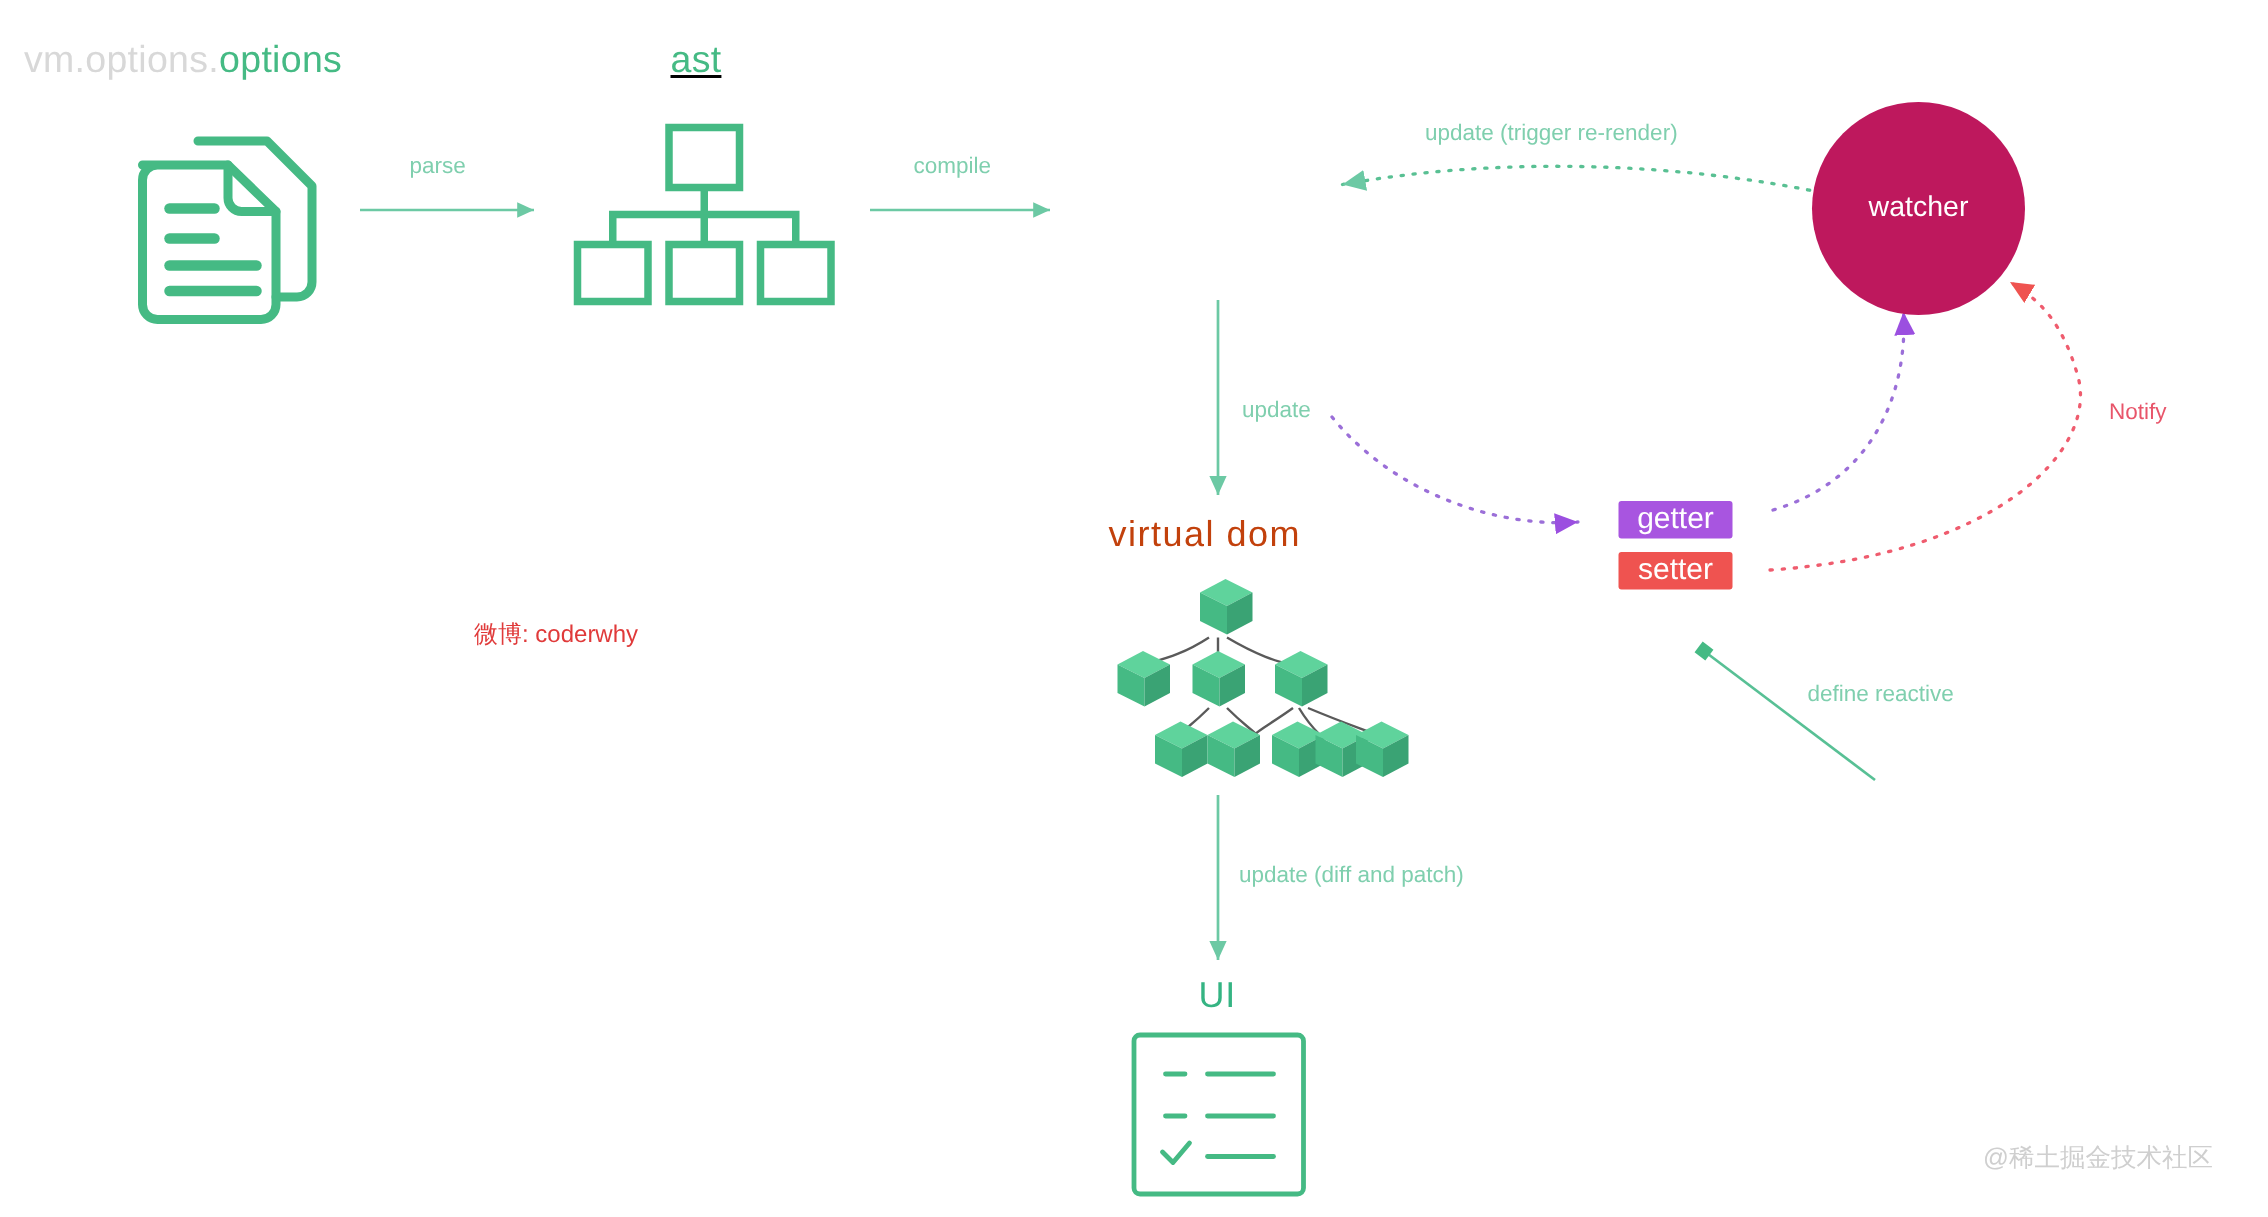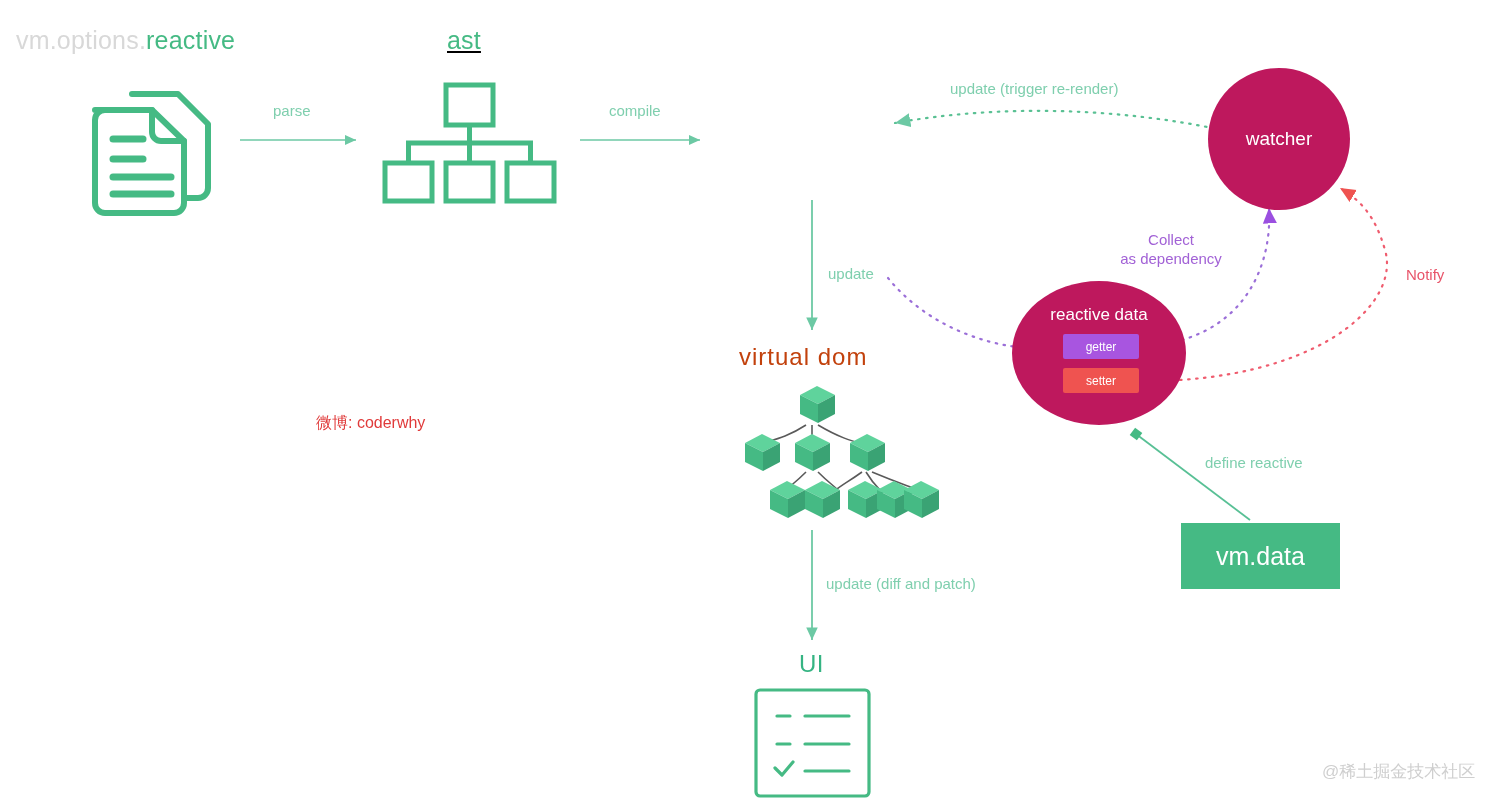--- a/index.html
+++ b/index.html
@@ -22,22 +22,22 @@
   .sec-title{color:#c2410c;font-size:24px;letter-spacing:1px;}
   .ui-title{color:#35b483;font-size:24px;letter-spacing:.5px;}
   .weibo{color:#e03a3a;font-size:16px;}
   .watermark{color:#cfcfcf;font-size:17px;}
 
   
   .circle{position:absolute;border-radius:50%;background:#be185d;
           display:flex;flex-direction:column;align-items:center;}
   .circle .ctext{color:#ffffff;}
 
-  .chip{position:absolute;color:#fff;font-size:12px;display:flex;
-        align-items:center;justify-content:center;border-radius:2px;}
+  .chip{position:absolute;color:#fff;font-size:20px;display:flex;
+        align-items:center;justify-content:center;border-radius:2px;margin-left:16px;}
 
   .solidbox{position:absolute;background:#45ba84;display:flex;
             align-items:center;justify-content:center;color:#fff;font-size:25px;}
 
   .fxbox{position:absolute;border:3px solid #45ba84;background:#fff;
          display:flex;align-items:center;justify-content:center;}
   .fxbox .fx{color:#35b483;font-size:34px;font-family:"DejaVu Serif","Liberation Serif",serif;font-style:italic;}
 </style>
 </head>
 <body>
@@ -184,59 +184,49 @@
       <path d="M777,716 h13"></path>
       <path d="M805,716 h44"></path>
       <path d="M777,744 h13"></path>
       <path d="M805,744 h44"></path>
       <path d="M775,768 l7,7 l11,-13"></path>
       <path d="M805,771 h44"></path>
     </g>
   </svg>
 
   <div class="lbl hdr" style="left:16px;top:26px;">
-    <span class="dim">vm.options.</span><span class="hi">reactive</span>
+    <span class="dim">vm.options.</span><span class="hi">options</span>
   </div>
 
   <div class="lbl hdr" style="left:447px;top:26px;text-decoration:underline;">
     <span class="hi">ast</span>
   </div>
 
 
 
   <div class="lbl arrow-text" style="left:273px;top:102px;">parse</div>
   <div class="lbl arrow-text" style="left:609px;top:102px;">compile</div>
   <div class="lbl arrow-text" style="left:828px;top:265px;">update</div>
   <div class="lbl arrow-text" style="left:826px;top:575px;">update (diff and patch)</div>
   <div class="lbl arrow-text" style="left:950px;top:80px;">update (trigger re-render)</div>
   <div class="lbl arrow-text" style="left:1205px;top:454px;">define reactive</div>
 
   <div class="circle" style="left:1208px;top:68px;width:142px;height:142px;justify-content:center;">
     <span class="ctext" style="font-size:19px;">watcher</span>
   </div>
 
-  <div class="circle" style="left:1012px;top:281px;width:174px;height:144px;padding-top:24px;box-sizing:border-box;">
-    <span class="ctext" style="font-size:17px;">reactive data</span>
-  </div>
   <div class="chip" style="left:1063px;top:334px;width:76px;height:25px;background:#a855e0;">
     <span>getter</span>
   </div>
   <div class="chip" style="left:1063px;top:368px;width:76px;height:25px;background:#ef5350;">
     <span>setter</span>
   </div>
 
-  <div class="lbl purple-text" style="left:1106px;top:230px;width:130px;text-align:center;">
-    <div>Collect</div>
-    <div>as dependency</div>
-  </div>
   <div class="lbl red-text" style="left:1406px;top:266px;text-align:right;">Notify</div>
 
-  <div class="solidbox" style="left:1181px;top:523px;width:159px;height:66px;">
-    <span>vm.data</span>
-  </div>
 
   <div class="lbl sec-title" style="left:739px;top:343px;">virtual dom</div>
   <div class="lbl ui-title" style="left:799px;top:650px;">UI</div>
 
   <div class="lbl weibo" style="left:316px;top:413px;">微博: coderwhy</div>
   <div class="lbl watermark" style="left:1322px;top:760px;">@稀土掘金技术社区</div>
 
 </div>
 
 </body></html>

